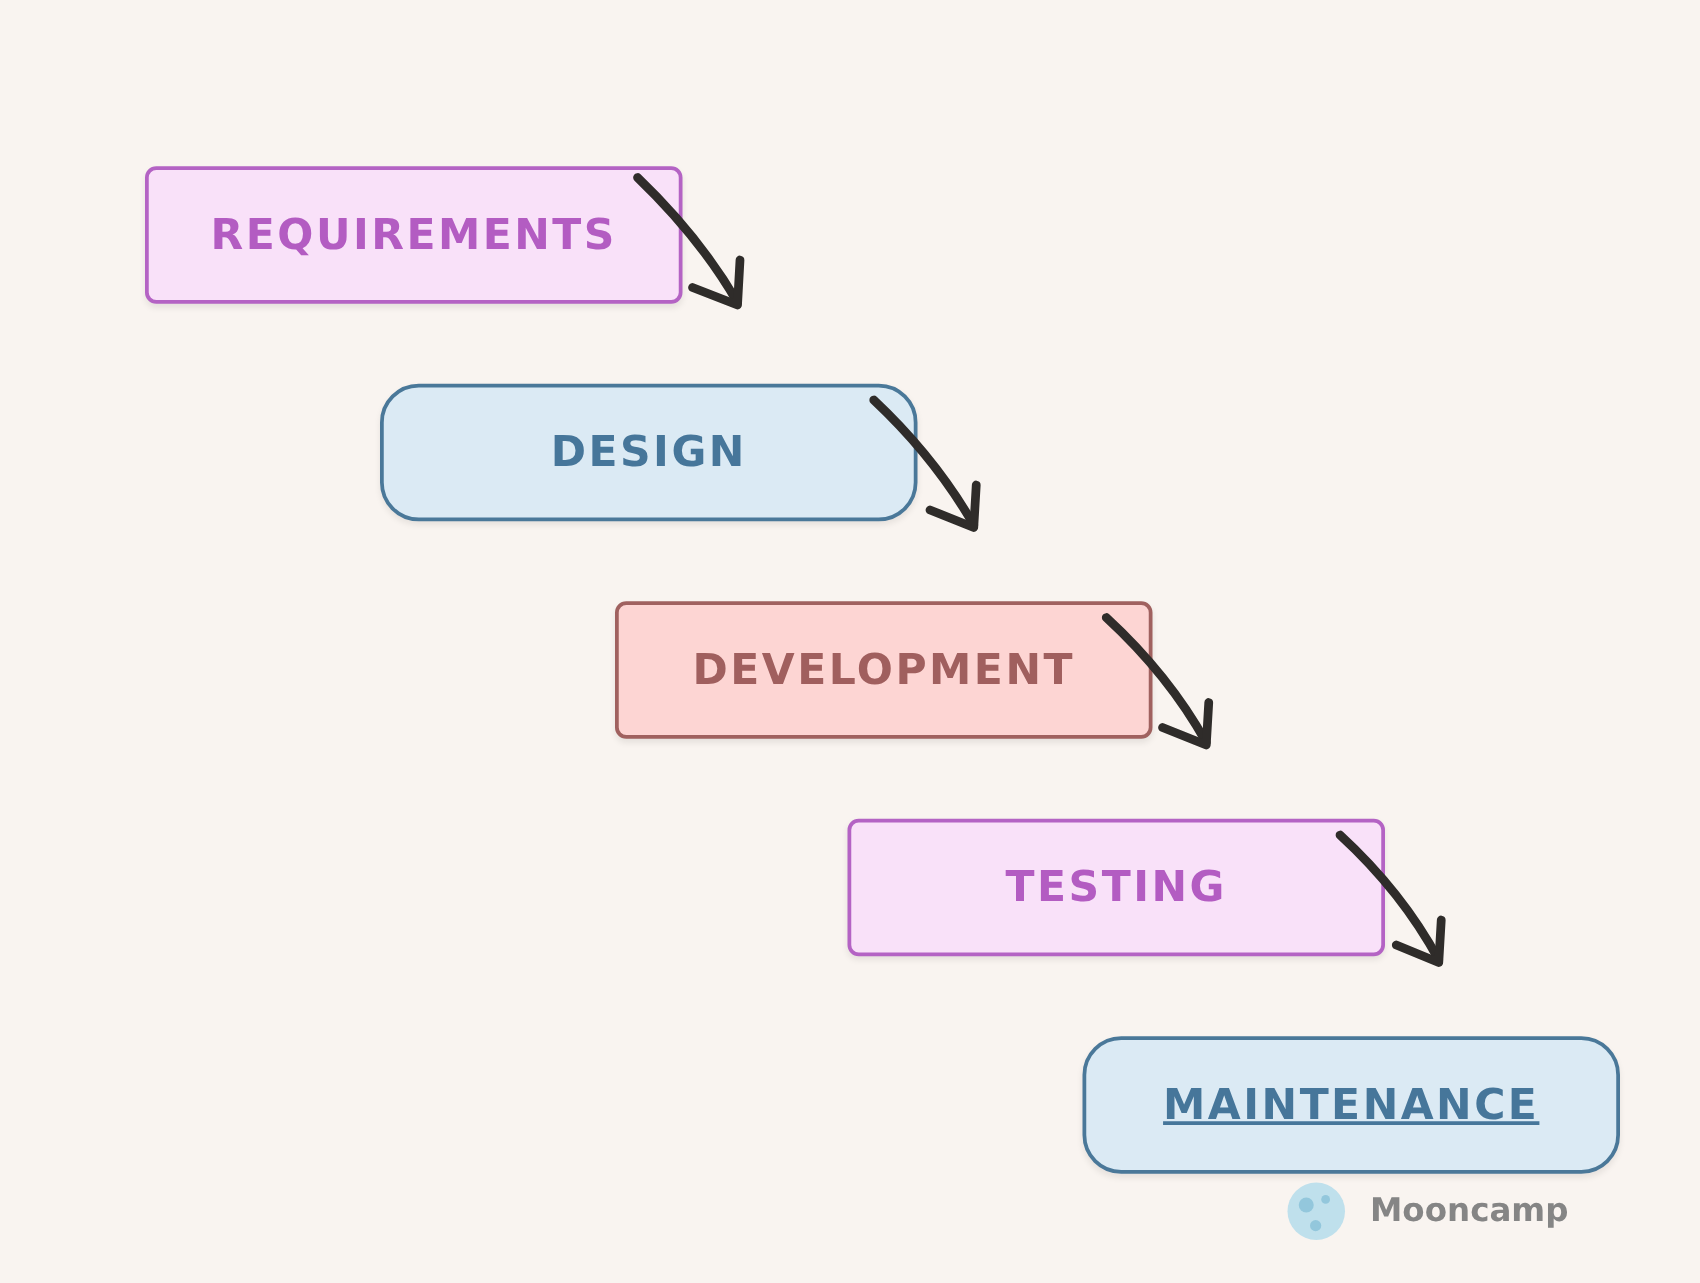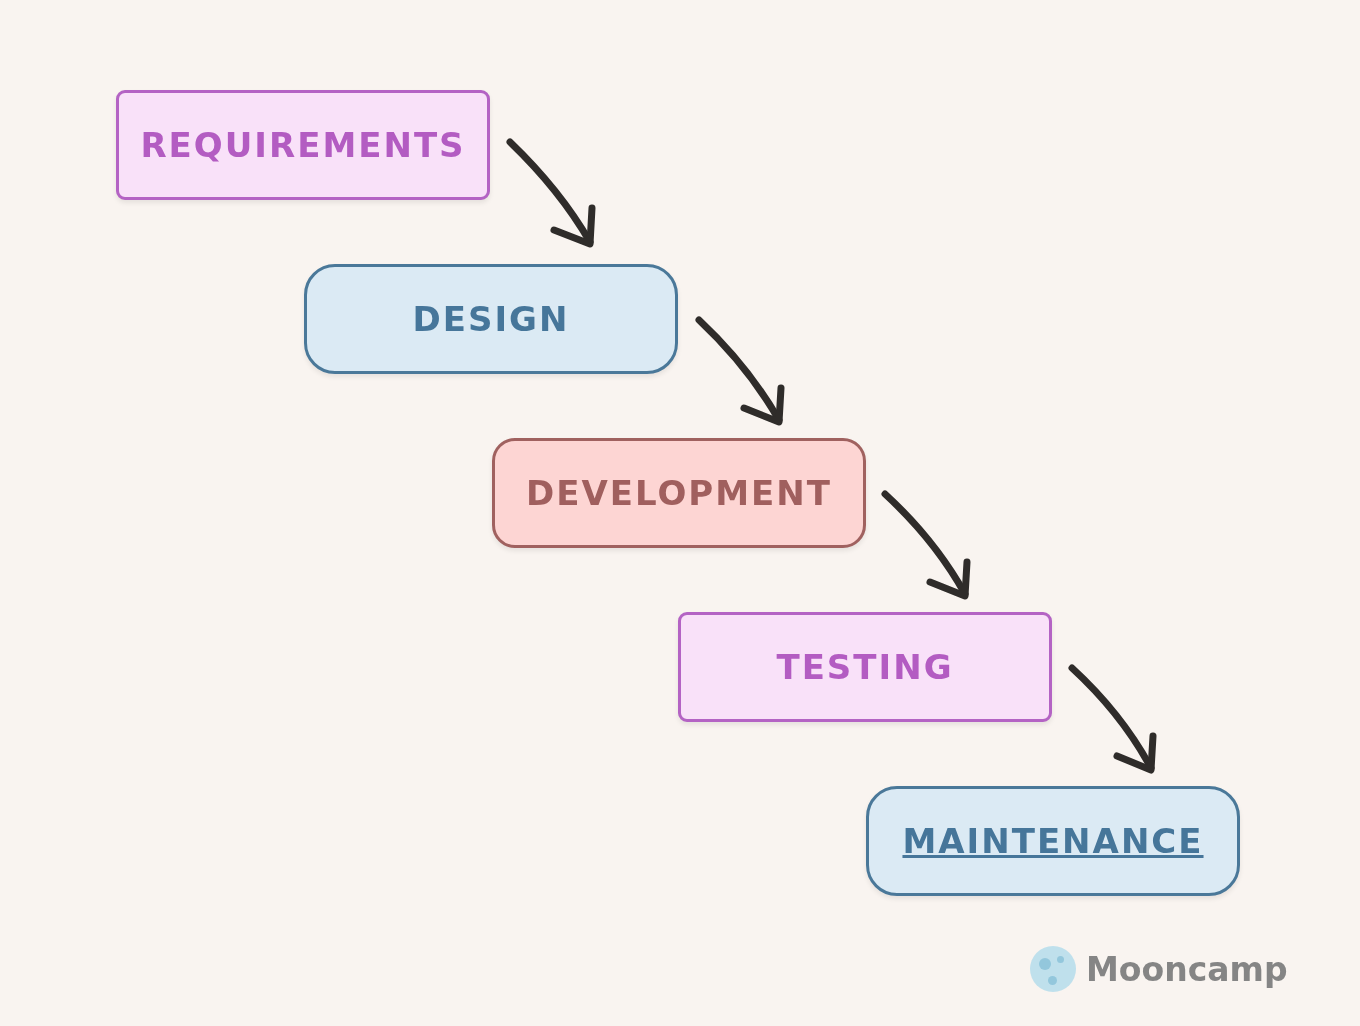--- a/index.html
+++ b/index.html
@@ -1,26 +1,26 @@
 <!DOCTYPE html>
 <html><head>
 <meta charset="utf-8">
 <style>
   html,body{margin:0;padding:0;}
   body{width:1360px;height:1026px;background:#f9f4f0;position:relative;overflow:hidden;font-family:"DejaVu Sans","Liberation Sans",sans-serif;}
-  .box{position:absolute;width:374px;height:110px;border:3px solid;border-radius:9px;box-sizing:border-box;display:flex;align-items:center;justify-content:center;box-shadow:0 3px 5px rgba(0,0,0,0.08);}
+  .box{position:absolute;width:430px;height:110px;border:3px solid;border-radius:9px;box-sizing:border-box;display:flex;align-items:center;justify-content:center;box-shadow:0 3px 5px rgba(0,0,0,0.08);margin-top:43px;}
   .box span{font-weight:bold;font-size:34px;letter-spacing:2px;}
   .pink{background:#f9e1f9;border-color:#b463c4;color:#b35cc2;}
   .blue{background:#dbeaf4;border-color:#4a7899;color:#46769a;border-radius:31px;}
-  .red{background:#fdd5d3;border-color:#a0615f;color:#a05f5e;border-radius:23px;}
+  .red{background:#fdd5d3;border-color:#a0615f;color:#a05f5e;}
   svg.arrows{position:absolute;left:0;top:0;}
   .logo{position:absolute;left:1030px;top:946px;display:flex;align-items:center;}
   .logo .moon{width:46px;height:46px;border-radius:50%;background:#bfe0ec;position:relative;}
   .logo .moon i{position:absolute;border-radius:50%;background:#93c7dc;}
-  .logo span{font-size:33px;font-weight:bold;color:#858585;margin-left:10px;letter-spacing:0px;}
+  .logo span{font-size:26px;font-weight:bold;color:#858585;margin-left:20px;letter-spacing:0px;}
 </style>
 </head>
 <body>
 
 <div class="box pink" style="left:116px;top:90px;">
   <span>REQUIREMENTS</span>
 </div>
 <div class="box blue" style="left:304px;top:264px;">
   <span>DESIGN</span>
 </div>

